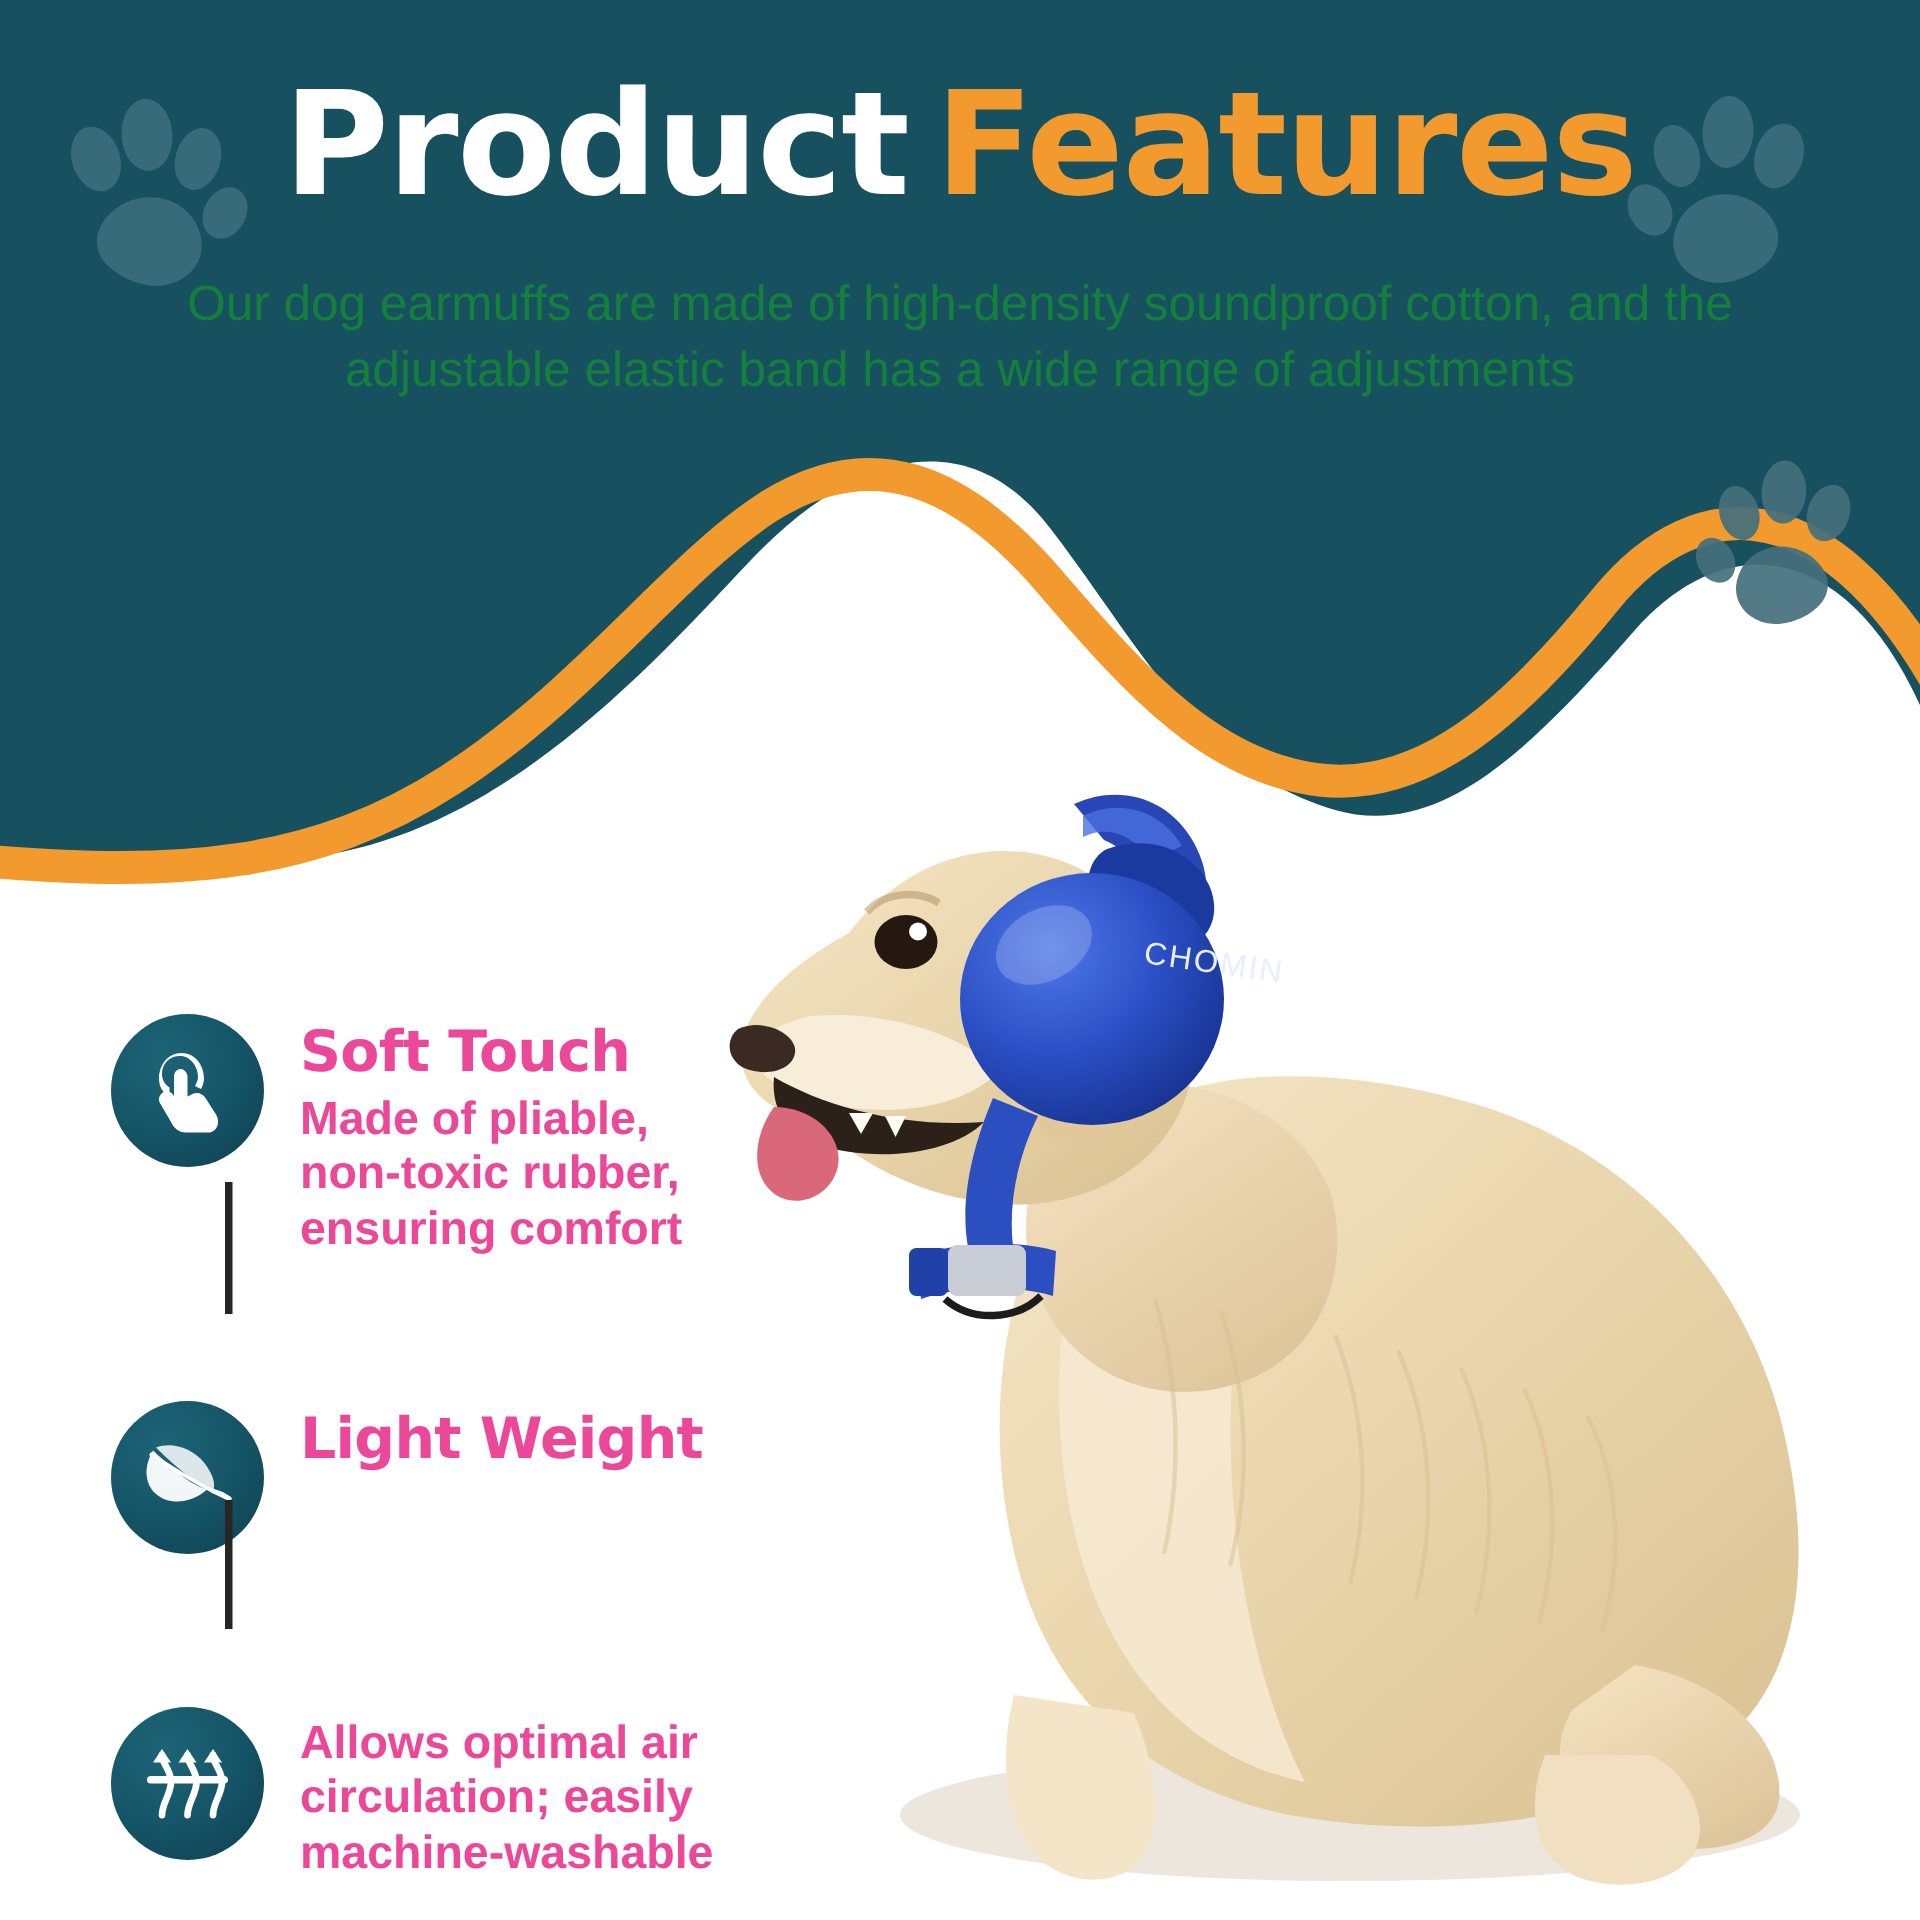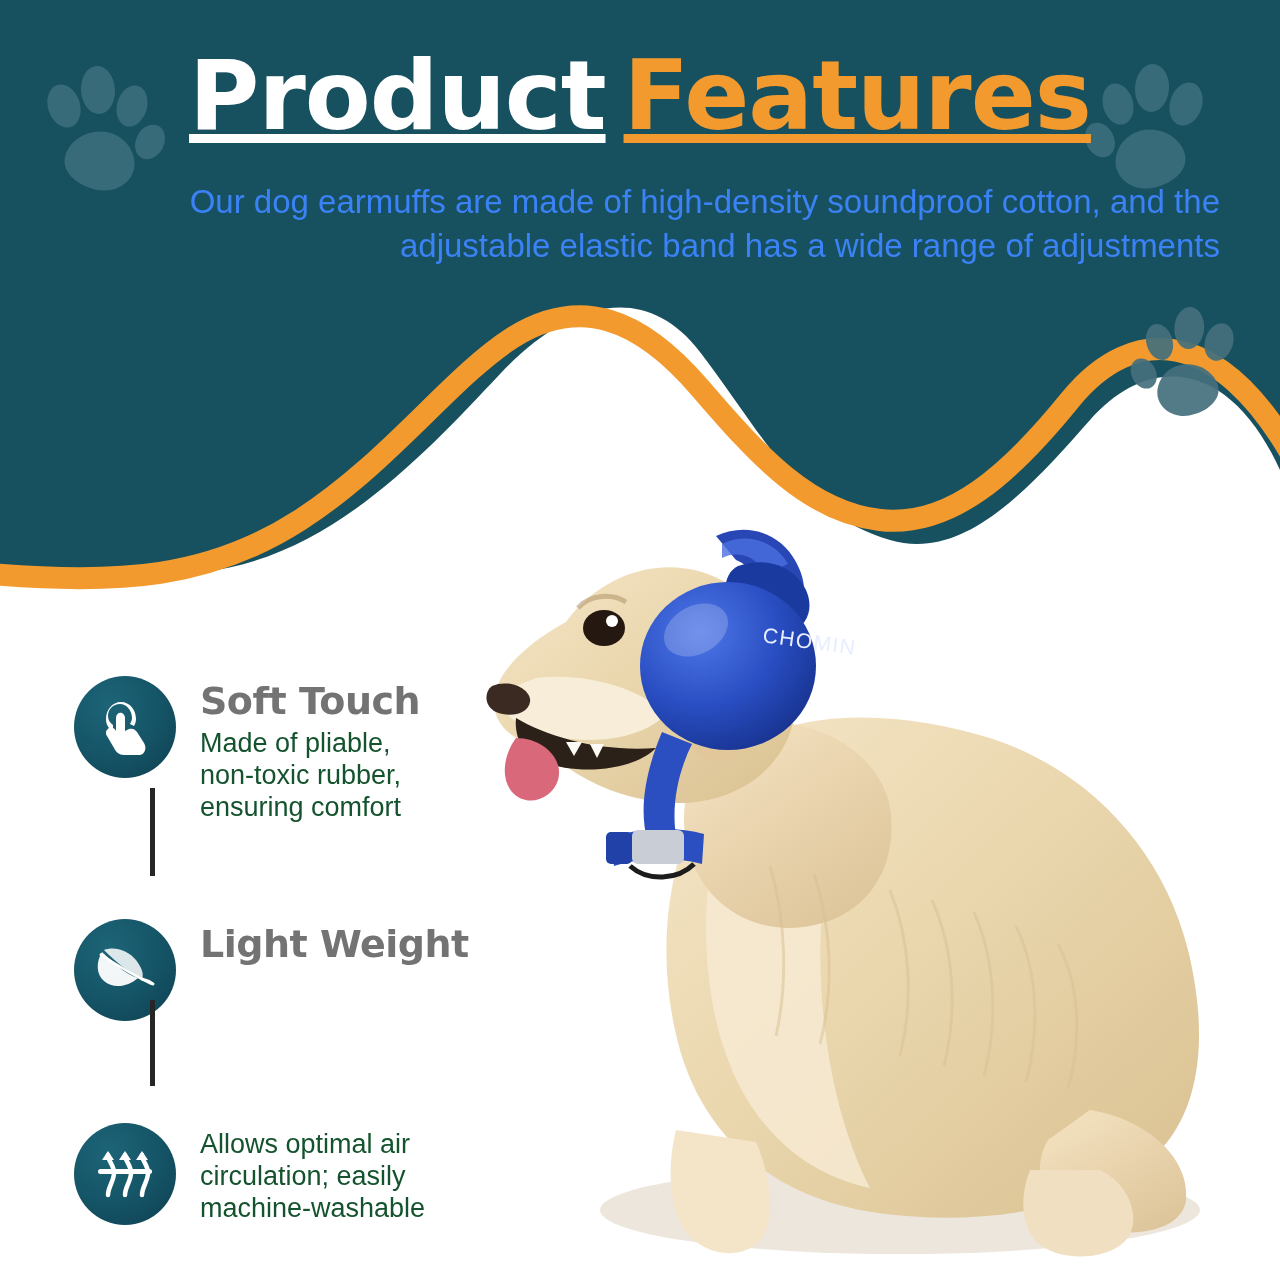--- a/index.html
+++ b/index.html
@@ -29,31 +29,30 @@
     position:absolute; left:0; top:48px; width:1280px;
     text-align:center; z-index:6;
     line-height:1;
   }
   .title-word {
     font-family:"DejaVu Sans", sans-serif;
     font-size:96px;
     font-weight:bold;
     letter-spacing:-1px;
     display:inline-block;
-    text-decoration:underline;
   }
   #title-main { color:#ffffff; }
   #title-accent { color:#F29A2E; margin-left:18px;text-align:center; }
 
   #subtitle {
     position:absolute; left:50%; top:180px;
     transform:translateX(-50%);
     width:1160px;
-    text-align:right;
-    color:#3b82f6;
+    text-align:center;
+    color:#15803d;
     font-size:33px;
     line-height:1.32;
     font-weight:400;
     z-index:6;
   }
 
   
   .paw { position:absolute; z-index:2; opacity:.92; }
 
   
@@ -87,31 +86,31 @@
     background:radial-gradient(circle at 34% 28%, #1d6477 0%, #155668 48%, #0e3f50 100%);
     display:flex; align-items:center; justify-content:center;
     flex:0 0 102px;
   }
   .f-circle svg { display:block; }
   .f-text { padding-top:6px; }
   .f-title {
     font-family:"DejaVu Sans", sans-serif;
     font-size:38px;
     font-weight:bold;
-    color:#737373;
+    color:#ec4899;
     letter-spacing:-0.5px;
     line-height:1.05;
     margin-bottom:6px;
   }
   .f-desc {
-    font-size:27px;
+    font-size:31px;
     line-height:1.18;
-    color:#14532d;
+    color:#ec4899;
     white-space:pre-line;
-    font-weight:400;
+    font-weight:700;
   }
   .connector {
     position:absolute;
     left:100px;
     width:5px;
     background:#262626;
     z-index:6;
   }
 </style>
 </head>

